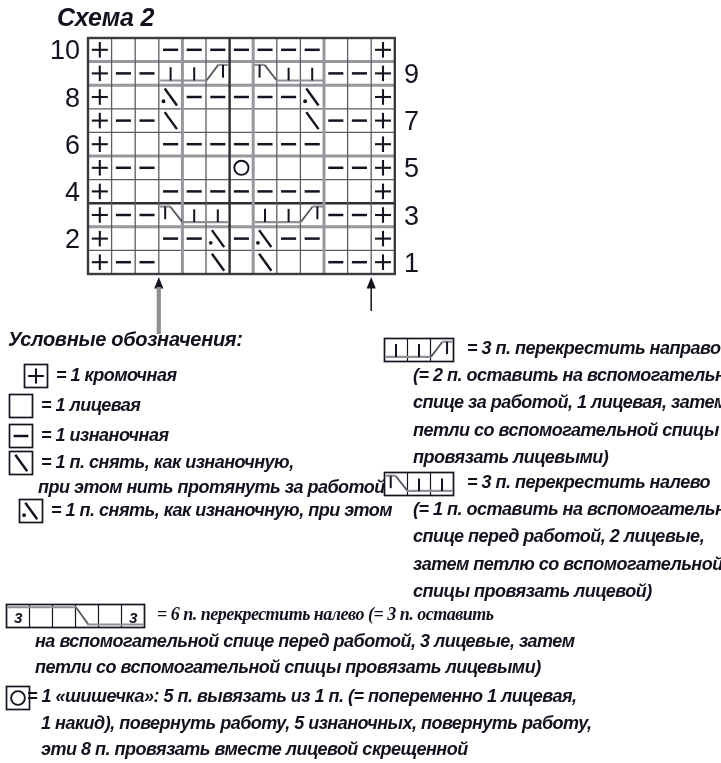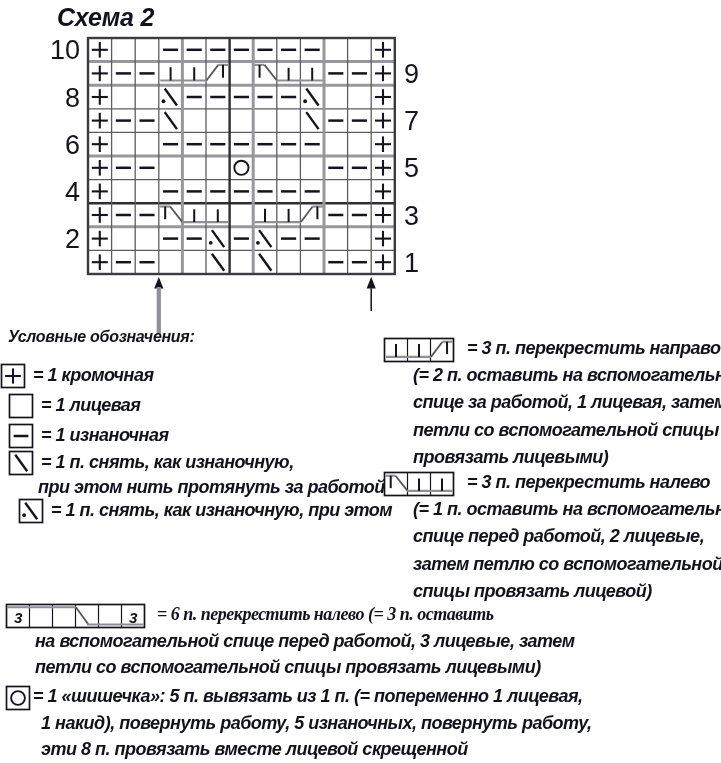--- a/index.html
+++ b/index.html
@@ -1,37 +1,37 @@
 <!DOCTYPE html>
 <html><head>
 <meta charset="utf-8">
 <style>
   html,body{margin:0;padding:0;background:#fff;}
   .page{position:relative;width:721px;height:763px;background:#fff;overflow:hidden;
         font-family:"Liberation Sans",sans-serif;padding-left:48px;}
   .title{position:absolute;left:57px;top:3px;font-size:25px;font-weight:bold;font-style:italic;
          color:#12121e;letter-spacing:-0.2px;}
   #chart{position:absolute;left:0;top:0;}
-  .lg-heading{position:absolute;left:8px;top:328px;font-size:16px;font-weight:bold;font-style:italic;
+  .lg-heading{position:absolute;left:8px;top:328px;font-size:20px;font-weight:bold;font-style:italic;
          color:#12121e;letter-spacing:-0.3px;}
   .li{position:absolute;white-space:nowrap;color:#12121e;font-weight:bold;font-style:italic;
       font-size:18px;letter-spacing:-0.5px;}
   .li .sym{position:absolute;left:0;top:0;}
   .tx{display:block;}
   .ll .tx{line-height:25px;}
   .ll .tx.f{margin-left:33px;margin-top:0px;}
   .ll .tx.c{margin-left:30px;}
   .lr .tx{line-height:27.2px;}
   .lr .tx.f{margin-left:84px;}
   .lr .tx.c{margin-left:30px;}
   .lb1 .tx{line-height:26.5px;}
   .lb1 .tx.f{margin-left:152px;font-family:Liberation Serif, serif;}
   .lb1 .tx.c{margin-left:30px;}
   .lb2 .tx{line-height:26.5px;}
-  .lb2 .tx.f{margin-left:28px;}
+  .lb2 .tx.f{margin-left:22px;}
   .lb2 .tx.c{margin-left:36px;}
 </style>
 </head>
 <body>
 
 <div class="page">
 
   <div class="title">Схема 2</div>
 
   <svg id="chart" width="721" height="340">
@@ -196,21 +196,21 @@
       <text x="404" y="224.50000000000003" text-anchor="start" font-size="27" font-weight="normal" fill="#141420" font-family="&quot;Liberation Sans&quot;,sans-serif">3</text>
       <text x="404" y="271.7" text-anchor="start" font-size="27" font-weight="normal" fill="#141420" font-family="&quot;Liberation Sans&quot;,sans-serif">1</text>
       <polygon points="158.8,277 154.20000000000002,288.5 163.4,288.5" fill="#141420"></polygon>
       <line x1="158.8" y1="287" x2="158.8" y2="334" stroke="#8f8f95" stroke-width="4.2"></line>
       <polygon points="371.20000000000005,277 366.6,288.5 375.80000000000007,288.5" fill="#141420"></polygon>
       <line x1="371.20000000000005" y1="287" x2="371.20000000000005" y2="311" stroke="#222228" stroke-width="1.6"></line>
     </svg>
 
   <div class="lg-heading">Условные обозначения:</div>
 
-  <div class="li ll" style="left:0;top:363px">
+  <div class="li ll" style="left:23px;top:363px">
     <svg class="sym" width="27" height="27">
         <rect x="1.5" y="1.5" width="23" height="23" fill="none" stroke="#141420" stroke-width="1.7"></rect>
         <line x1="5.18" y1="13" x2="20.82" y2="13" stroke="#141420" stroke-width="2.1"></line>
         <line x1="13" y1="5.41" x2="13" y2="20.59" stroke="#141420" stroke-width="2.1"></line>
       </svg>
     <span class="tx f">= 1 кромочная</span>
   </div>
   <div class="li ll" style="left:8px;top:393px">
     <svg class="sym" width="27" height="27">
         <rect x="1.5" y="1.5" width="23" height="23" fill="none" stroke="#141420" stroke-width="1.7"></rect>

